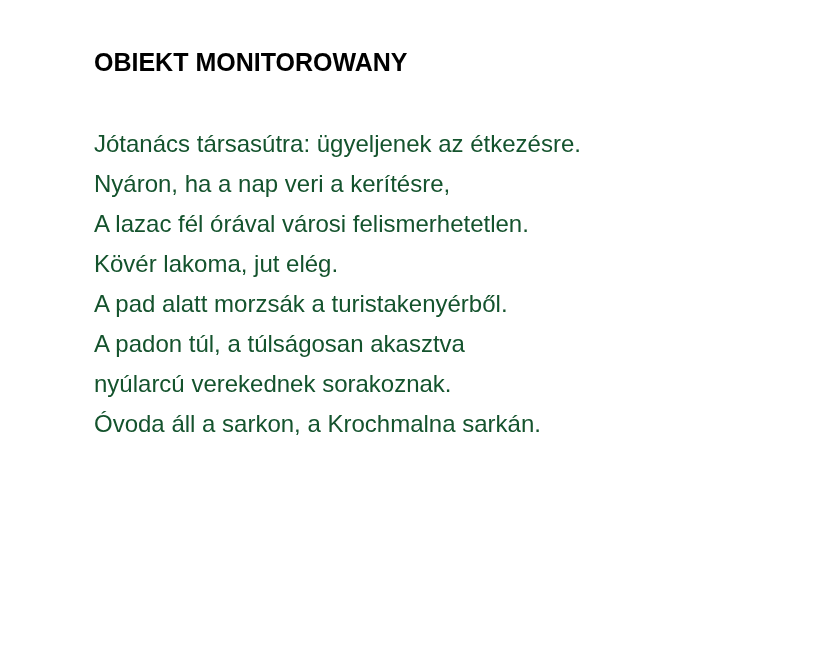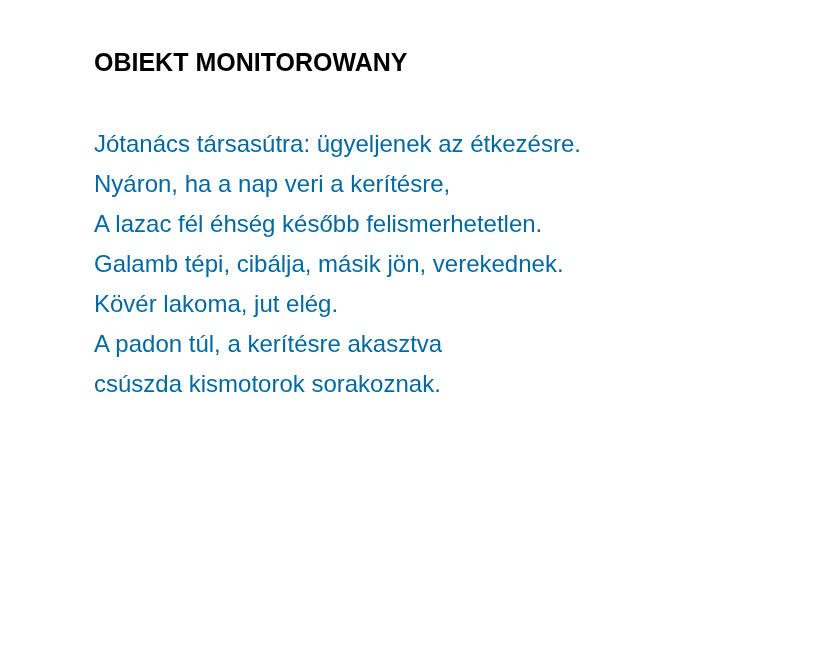--- a/index.html
+++ b/index.html
@@ -23,30 +23,31 @@
     font-size: 25px;
     line-height: 32px;
     font-weight: 700;
     color: #000000;
   }
   .poem .line {
     font-size: 24px;
     line-height: 40px;
     font-weight: 400;
     white-space: nowrap;
-    color: #0369a1;
+    color: #14532d;
   }
 </style>
 </head>
 <body>
 
 <div class="page">
   <h1 class="title">OBIEKT MONITOROWANY</h1>
   <div class="poem">
     <div class="line">Jótanács társasútra: ügyeljenek az étkezésre.</div>
     <div class="line">Nyáron, ha a nap veri a kerítésre,</div>
-    <div class="line">A lazac fél éhség később felismerhetetlen.</div>
-    <div class="line">Galamb tépi, cibálja, másik jön, verekednek.</div>
+    <div class="line">A lazac fél órával városi felismerhetetlen.</div>
     <div class="line">Kövér lakoma, jut elég.</div>
-    <div class="line">A padon túl, a kerítésre akasztva</div>
-    <div class="line">csúszda kismotorok sorakoznak.</div>
+    <div class="line">A pad alatt morzsák a turistakenyérből.</div>
+    <div class="line">A padon túl, a túlságosan akasztva</div>
+    <div class="line">nyúlarcú verekednek sorakoznak.</div>
+    <div class="line">Óvoda áll a sarkon, a Krochmalna sarkán.</div>
   </div>
 </div>
 
 </body></html>

